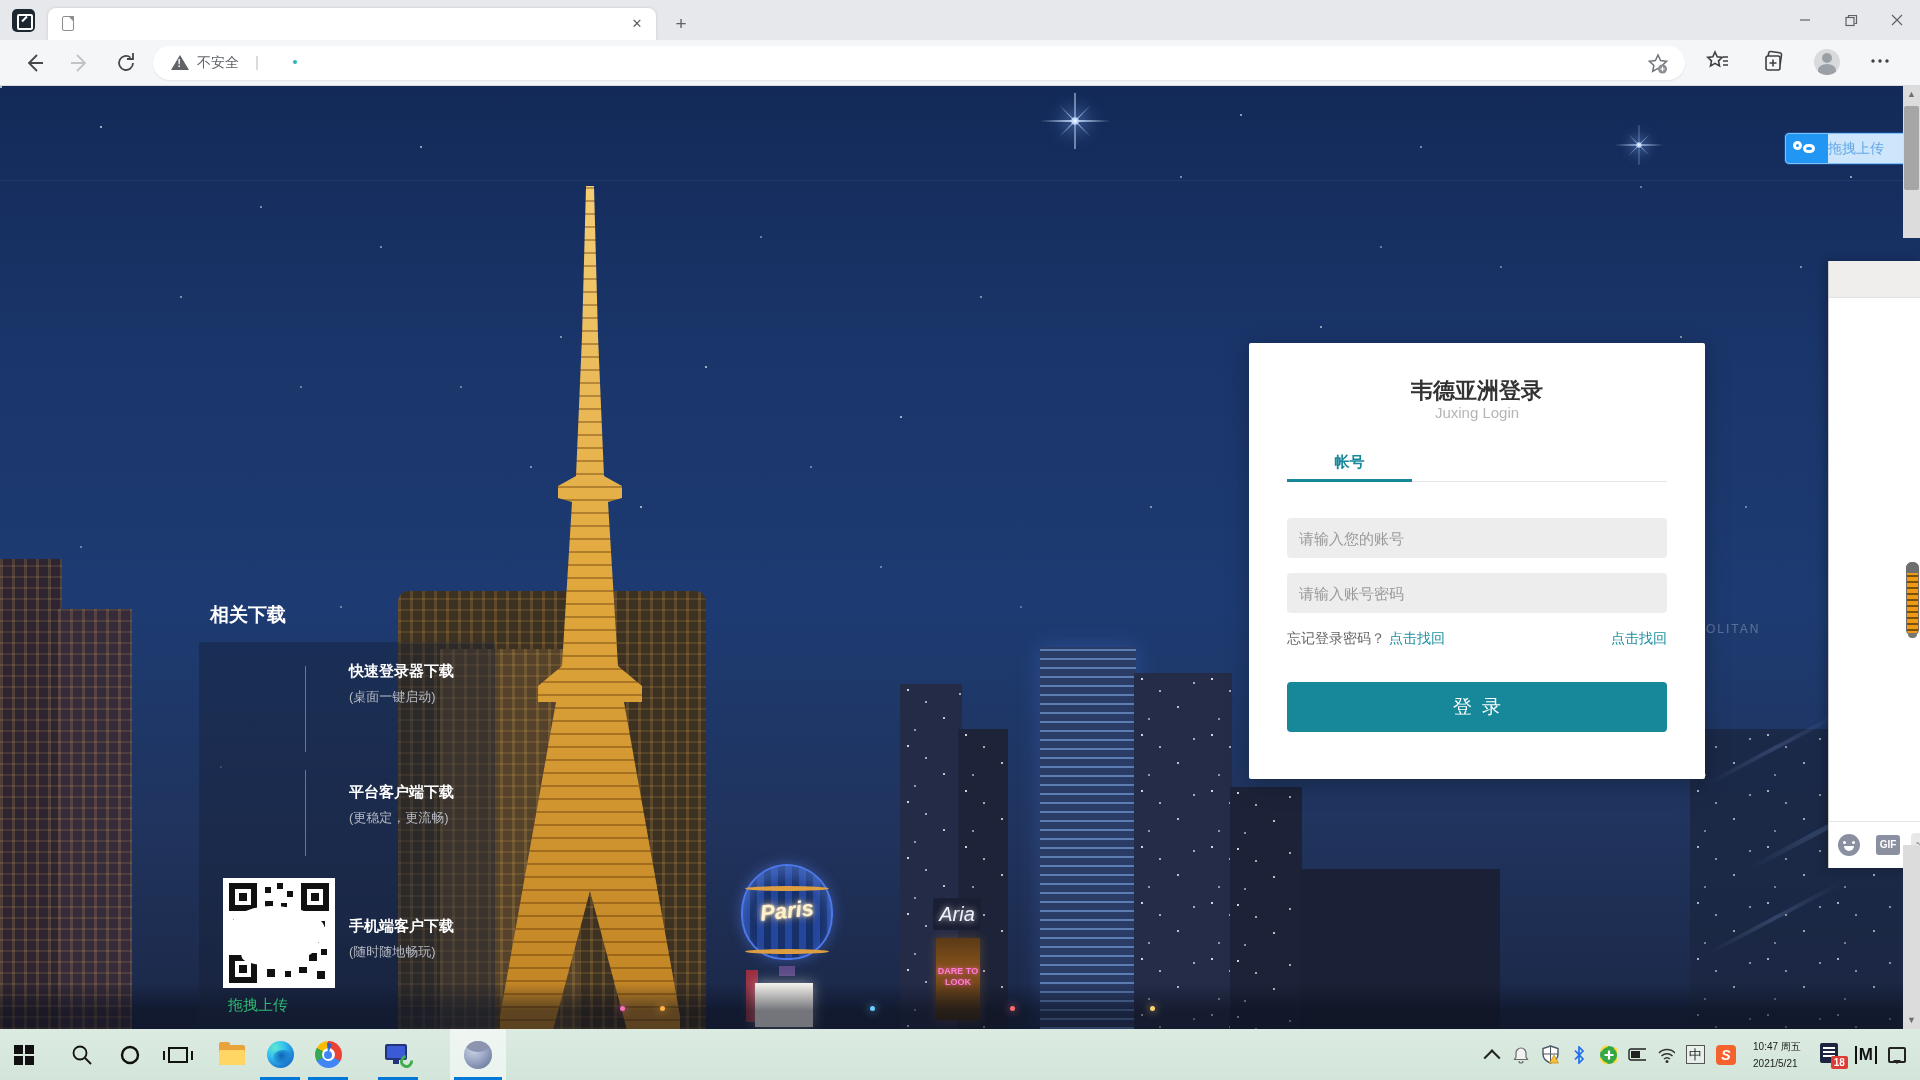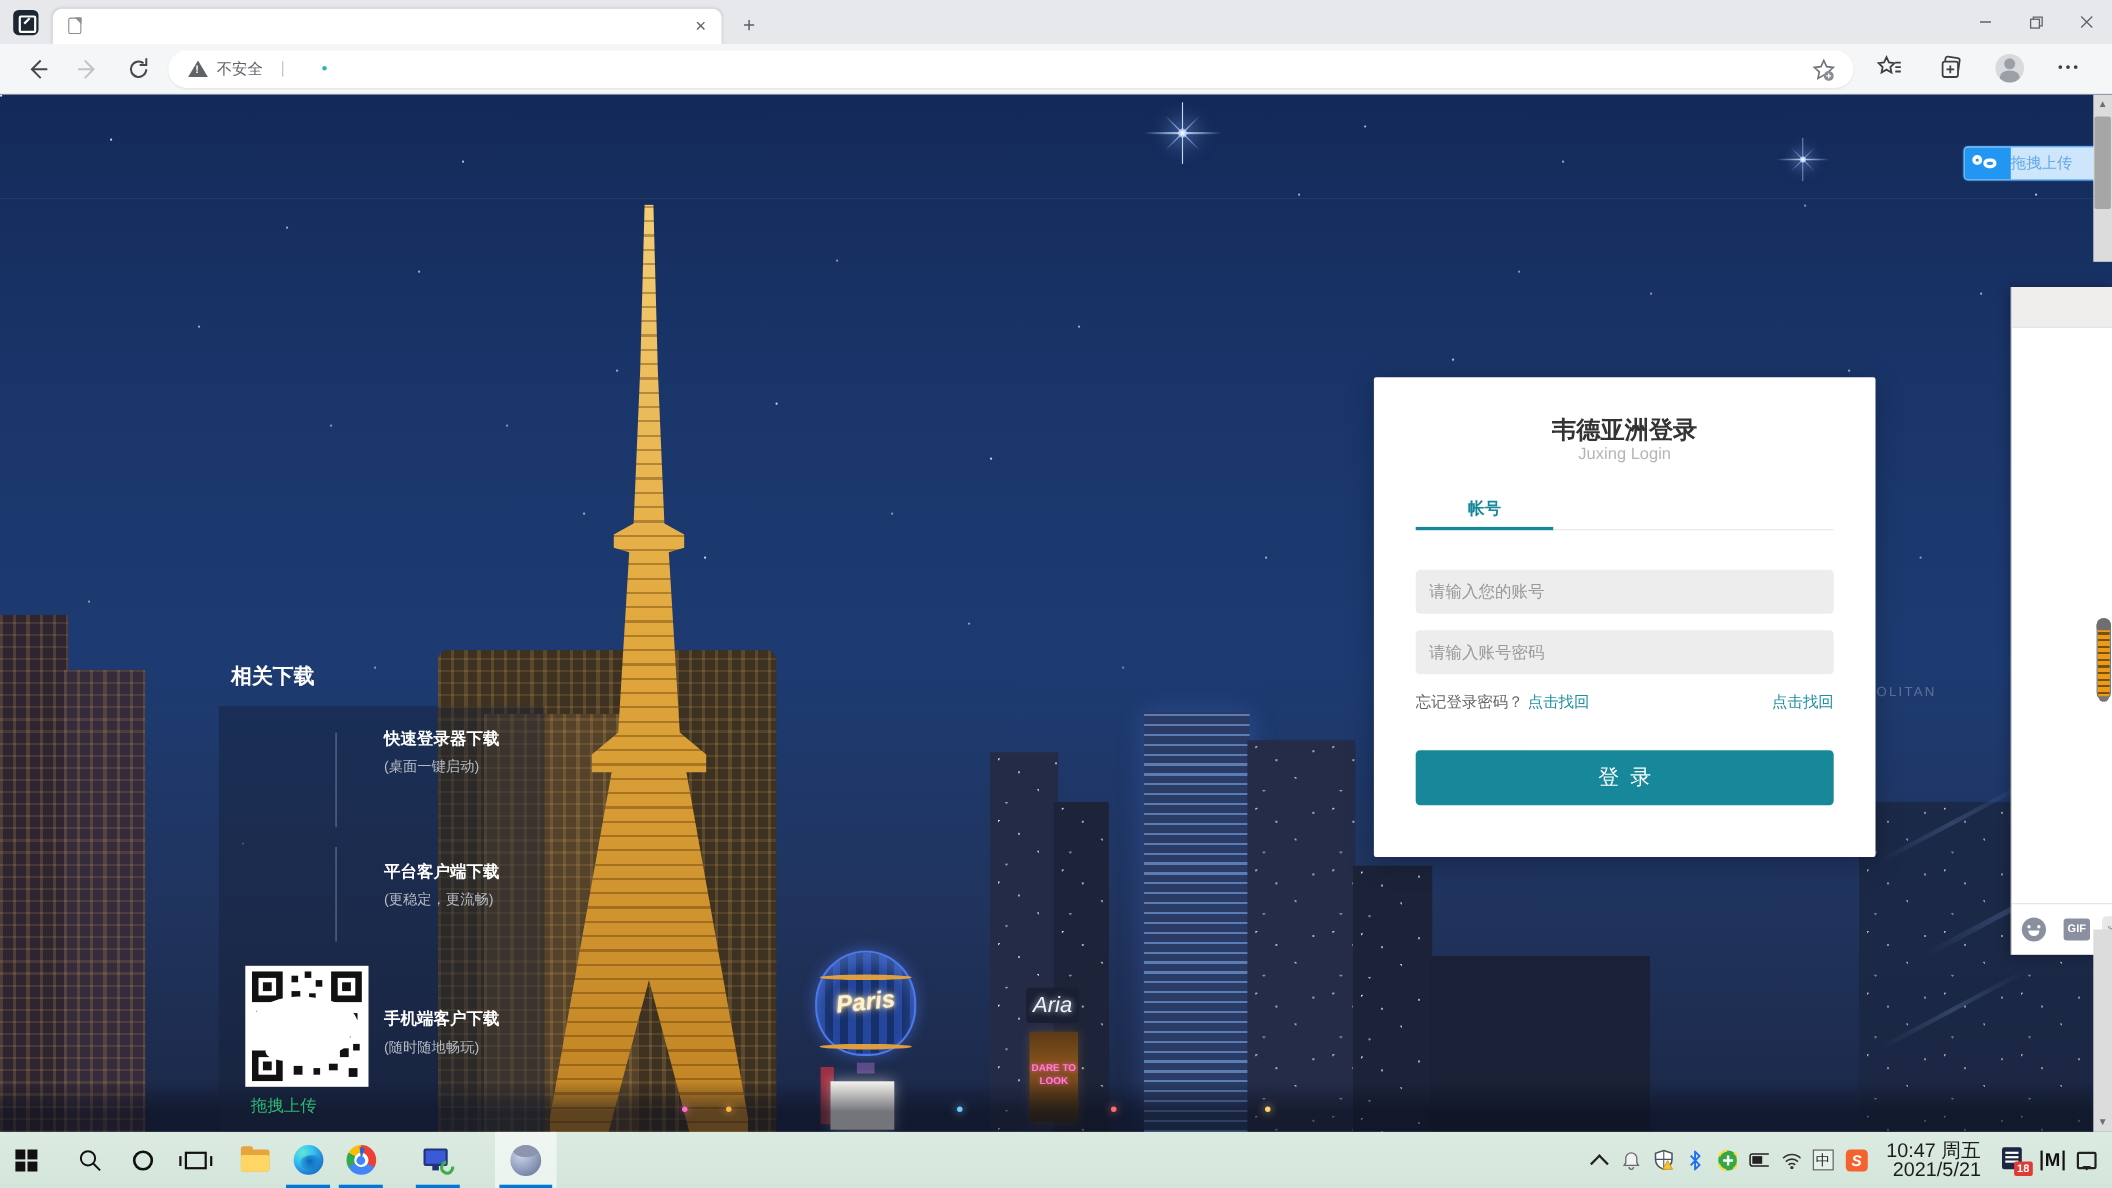--- a/index.html
+++ b/index.html
@@ -155,21 +155,21 @@
   .remoteic { position:relative; width:26px; height:22px; }
   .remoteic .mon { position:absolute; left:0; top:0; width:22px; height:16px; background:#3b5bd6; border:2px solid #23337a; border-radius:2px; }
   .remoteic .stand { position:absolute; left:8px; top:16px; width:6px; height:4px; background:#23337a; }
   .remoteic .ring { position:absolute; right:-2px; bottom:-2px; width:13px; height:13px; border:3px solid #3fae49; border-radius:50%; border-top-color:transparent; transform:rotate(35deg); }
   .avatarTb { width:28px; height:28px; border-radius:50%; background:radial-gradient(circle at 35% 30%,#cfd6e8 0%,#9aa6c4 45%,#5d6a8c 100%); position:relative; overflow:hidden; }
   .avatarTb:before { content:""; position:absolute; left:2px; top:-3px; width:24px; height:14px; border-radius:50%; background:#8d94b0; }
   .tray { margin-left:auto; display:flex; align-items:center; gap:11px; padding-right:14px; }
   .trayic { width:18px; height:18px; display:flex; align-items:center; justify-content:center; position:relative; }
   .imebox { width:19px; height:19px; border:1px solid #555; color:#222; font-size:13px; line-height:17px; text-align:center; background:rgba(255,255,255,.4); }
   .sogou { width:20px; height:20px; background:#f4622d; border-radius:4px; color:#fff; font-weight:bold; font-size:14px; line-height:20px; text-align:center; font-style:italic; }
-  .clock { text-align:right; font-size:18px; color:#1c1c1c; line-height:17px; padding:0 6px; }
+  .clock { text-align:left; font-size:10px; color:#1c1c1c; line-height:17px; padding:0 6px; }
   .appbadge { position:relative; width:26px; height:24px; }
   .appbadge .body { position:absolute; left:2px; top:0; width:18px; height:20px; background:#1d2540; border-radius:2px; }
   .appbadge .body:before { content:""; position:absolute; left:3px; top:4px; width:12px; height:2px; background:#fff; box-shadow:0 4px #fff,0 8px #fff; }
   .appbadge .bdg { position:absolute; right:-4px; bottom:-2px; background:#e03a34; color:#fff; font-size:10px; font-weight:bold; padding:1px 3px; border-radius:2px; }
   .mlogo { display:flex; align-items:center; gap:2px; color:#111; }
   .mlogo i { width:2px; height:18px; background:#111; }
   .mlogo b { font-size:17px; line-height:18px; }
   .bubble { width:20px; height:16px; border:2px solid #222; border-radius:2px; position:relative; background:transparent; }
   .bubble:after { content:""; position:absolute; left:3px; bottom:-7px; border:4px solid transparent; border-top-color:#222; }
   .chev { width:12px; height:12px; border-left:2px solid #222; border-top:2px solid #222; transform:rotate(45deg) translate(2px,2px); }

